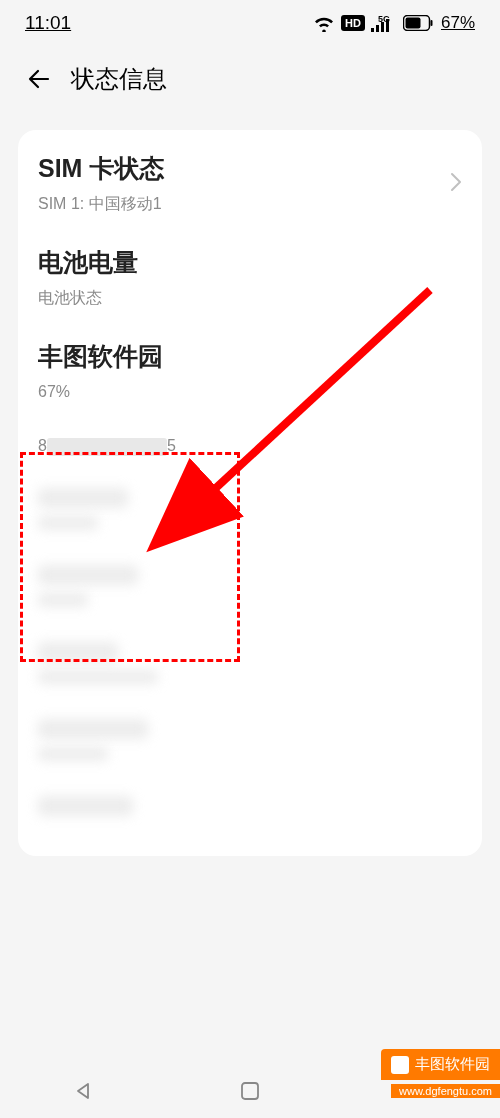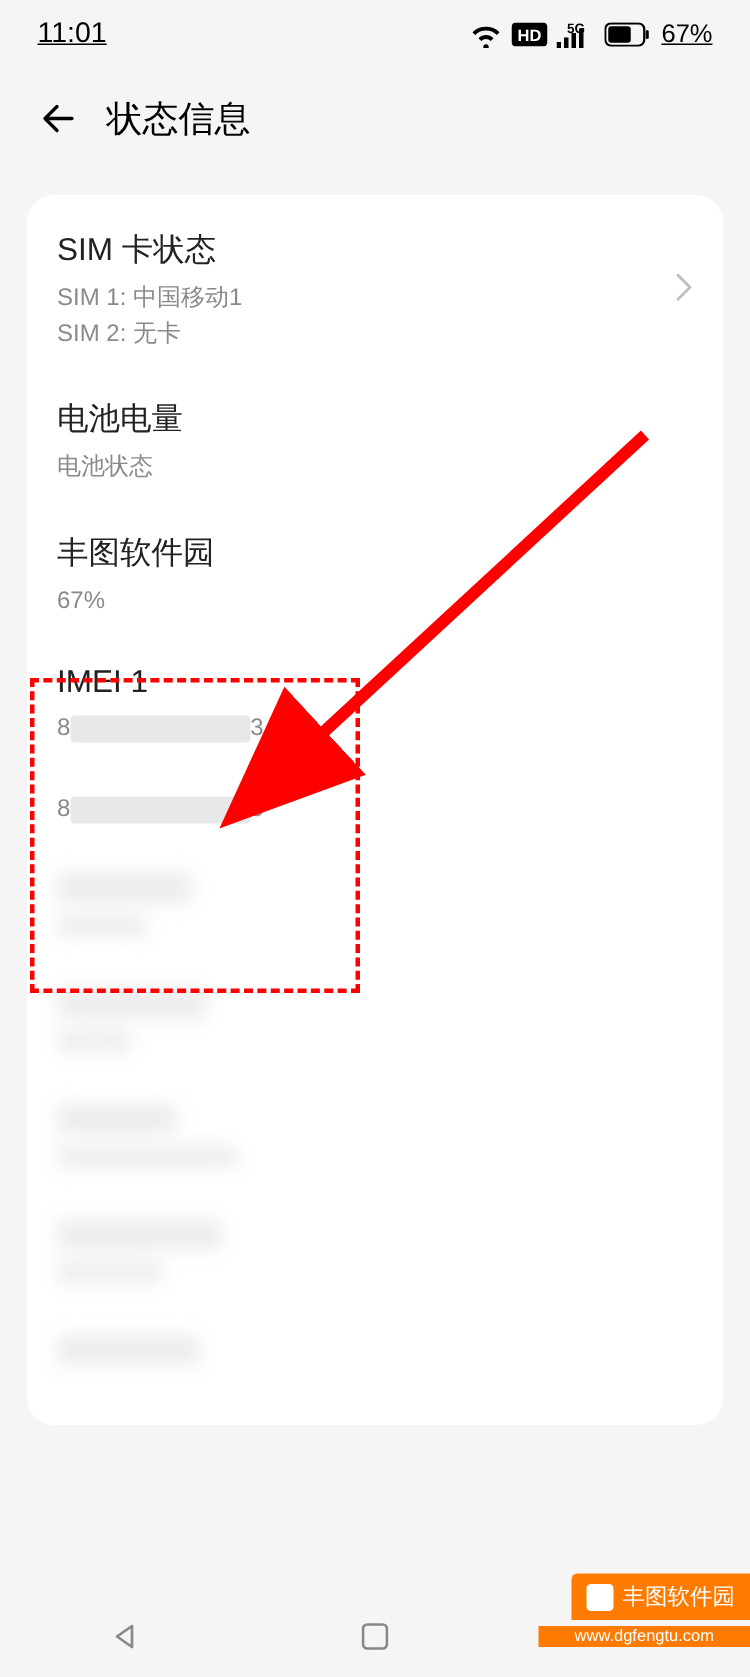--- a/index.html
+++ b/index.html
@@ -11,38 +11,38 @@
     .status-icon { display: inline-flex; align-items: center; text-align: center; }
     .battery-text { font-size: 17px; font-weight: 500; color: #000; margin-left: 2px; }
     
     .header { display: flex; align-items: center; padding: 18px 25px 20px; background: #f5f5f5; }
     .back-btn { width: 28px; height: 28px; display: flex; align-items: center; justify-content: center; margin-right: 18px; }
     .header-title { font-size: 24px; font-weight: 500; color: #000; }
     
     .card { background: #fff; margin: 15px 18px 0; border-radius: 18px; padding: 22px 20px 40px; position: relative; }
     
     .item { margin-bottom: 30px; position: relative; }
-    .item-title { font-size: 21px; color: #222; font-weight: 400; margin-bottom: 7px; }
+    .item-title { font-size: 25px; color: #222; font-weight: 700; margin-bottom: 7px; }
     .item-sub { font-size: 16px; color: #8a8a8a; line-height: 1.5; }
     .chevron { position: absolute; right: 0; top: 50%; transform: translateY(-50%); color: #c0c0c0; }
     
     .redacted { display: inline-block; background: #e8e8e8; height: 18px; border-radius: 3px; vertical-align: middle; }
     
     .dashed-box { position: absolute; border: 3px dashed #ff0000; pointer-events: none; }
     
     .arrow-svg { position: absolute; pointer-events: none; }
     
     .blur-item { margin-bottom: 35px; }
     .blur-line { background: #e0e0e0; height: 20px; border-radius: 4px; filter: blur(6px); opacity: 0.6; }
     
     .nav-bar { position: absolute; bottom: 0; left: 0; right: 0; height: 55px; display: flex; justify-content: space-around; align-items: center; background: #f5f5f5; }
     .nav-btn { width: 26px; height: 26px; display: flex; align-items: center; justify-content: center; color: #888; }
     
     .watermark { position: absolute; bottom: 38px; right: 0; background: #ff7a00; color: #fff; padding: 6px 10px; font-size: 15px; display: flex; align-items: center; gap: 6px; border-top-left-radius: 4px; font-weight: 500; margin-left: 11px; }
-    .watermark-sub { position: absolute; bottom: 20px; right: 0; background: #ff7a00; color: #fff; padding: 1px 24px; font-size: 11px; }
+    .watermark-sub { position: absolute; bottom: 20px; right: 0; background: #ff7a00; color: #fff; padding: 1px 8px; font-size: 11px; }
     .wm-icon { width: 18px; height: 18px; background: #fff; border-radius: 3px; display: inline-block; }
   </style>
 </head>
 <body>
 
 <div class="status-bar">
   <div class="status-time">11:01</div>
   <div class="status-right">
     <span class="status-icon">
       <svg width="22" height="18" viewBox="0 0 22 18">
@@ -82,44 +82,37 @@
       </svg>
   </div>
   <div class="header-title">状态信息</div>
 </div>
 
 <div class="card">
 
   <div class="item">
     <div class="item-title">SIM 卡状态</div>
     <div class="item-sub">SIM 1: 中国移动1</div>
-    <div class="item-sub">SIM 2: 无卡</div>
     <span class="chevron">
       <svg width="12" height="20" viewBox="0 0 12 20">
           <path d="M2 2 L10 10 L2 18" stroke="#c0c0c0" stroke-width="2" fill="none" stroke-linecap="round" stroke-linejoin="round"></path>
         </svg>
     </span>
   </div>
 
   <div class="item">
     <div class="item-title">电池电量</div>
     <div class="item-sub">电池状态</div>
   </div>
 
   <div class="item">
     <div class="item-title">丰图软件园</div>
     <div class="item-sub">67%</div>
   </div>
 
-  <div class="item">
-    <div class="item-title">IMEI 1</div>
-    <div class="item-sub">
-      <span>8</span><span class="redacted" style="width:120px"></span><span>3</span>
-    </div>
-  </div>
 
   <div class="item">
     <div class="item-sub">
       <span>8</span><span class="redacted" style="width:120px"></span><span>5</span>
     </div>
   </div>
 
   <div class="blur-item">
     <div class="blur-line" style="width:90px; margin-bottom:8px;"></div>
     <div class="blur-line" style="width:60px; height:14px;"></div>

